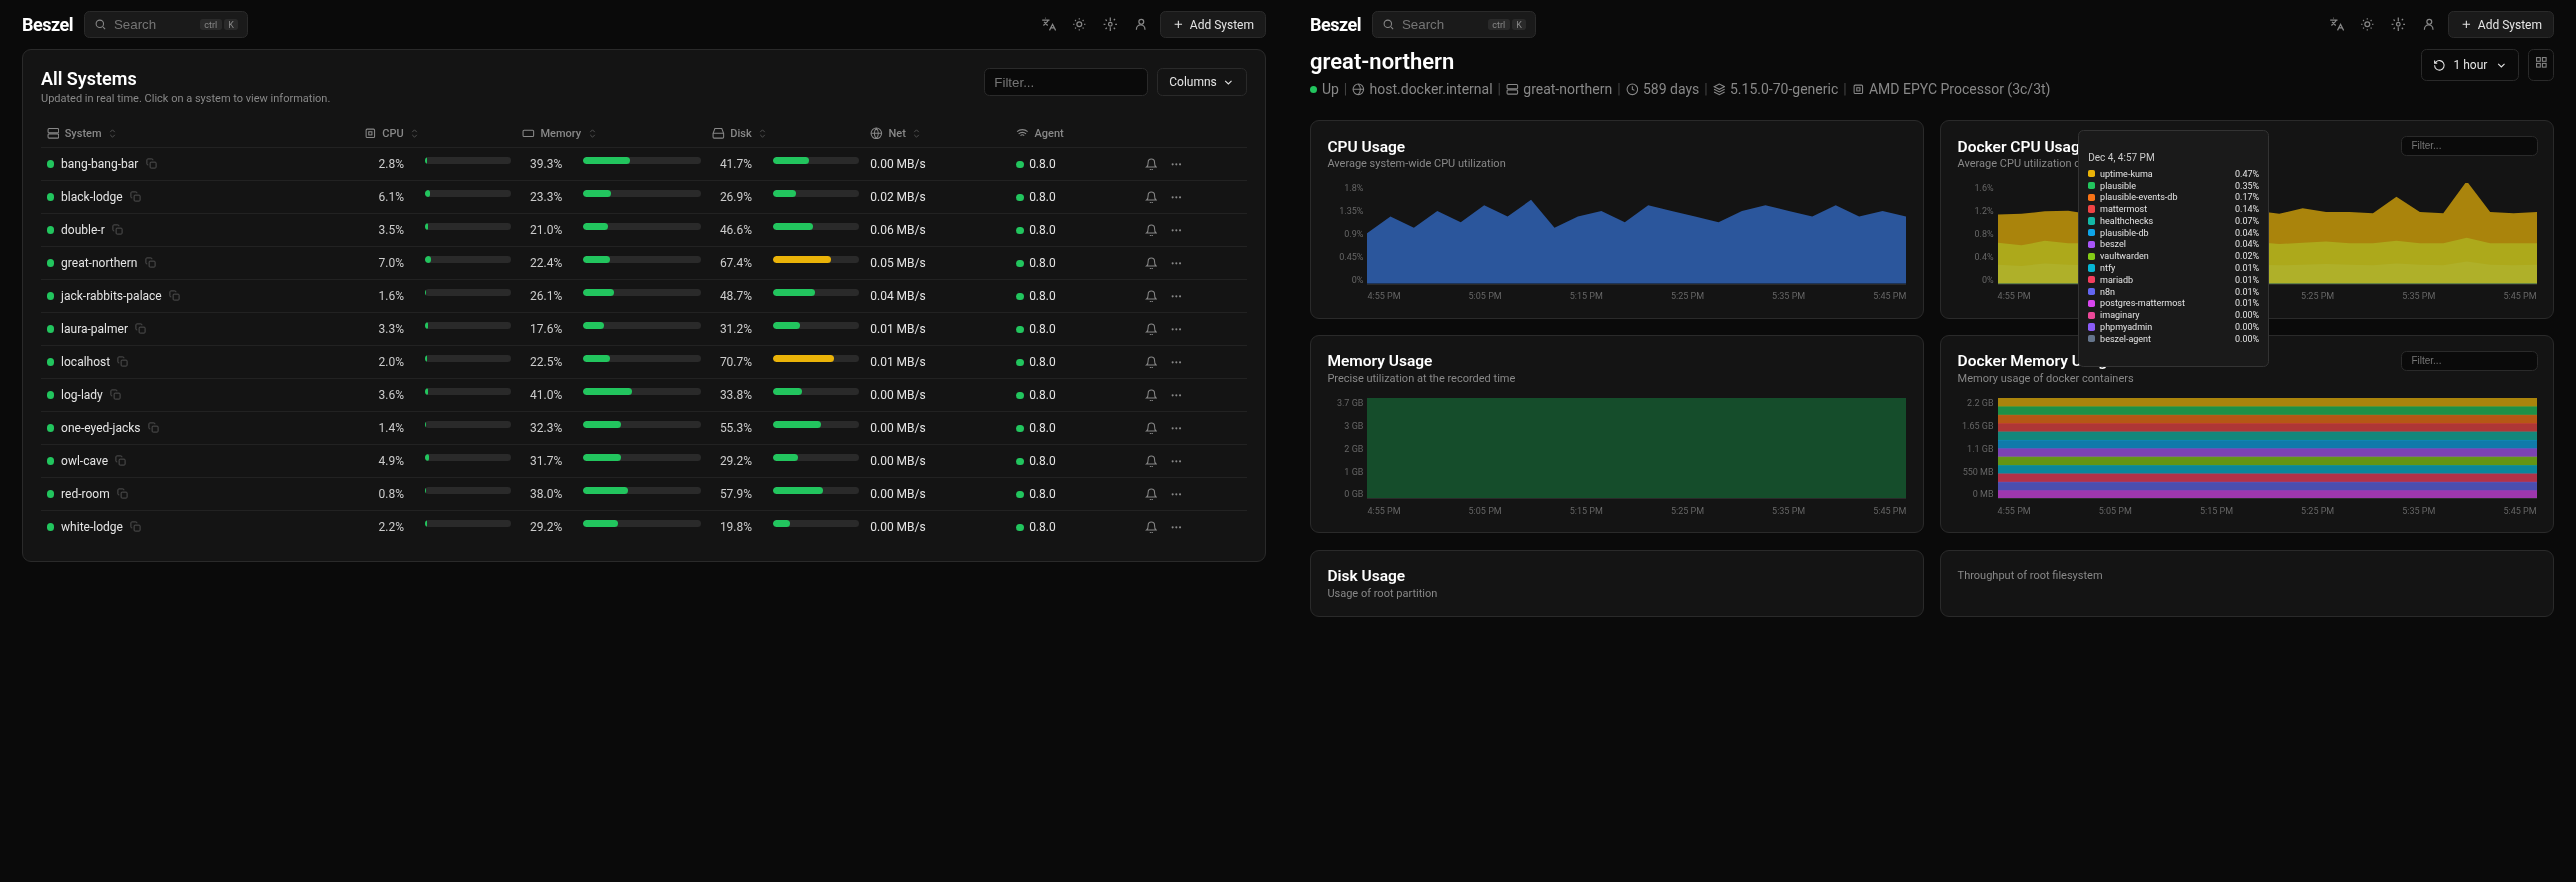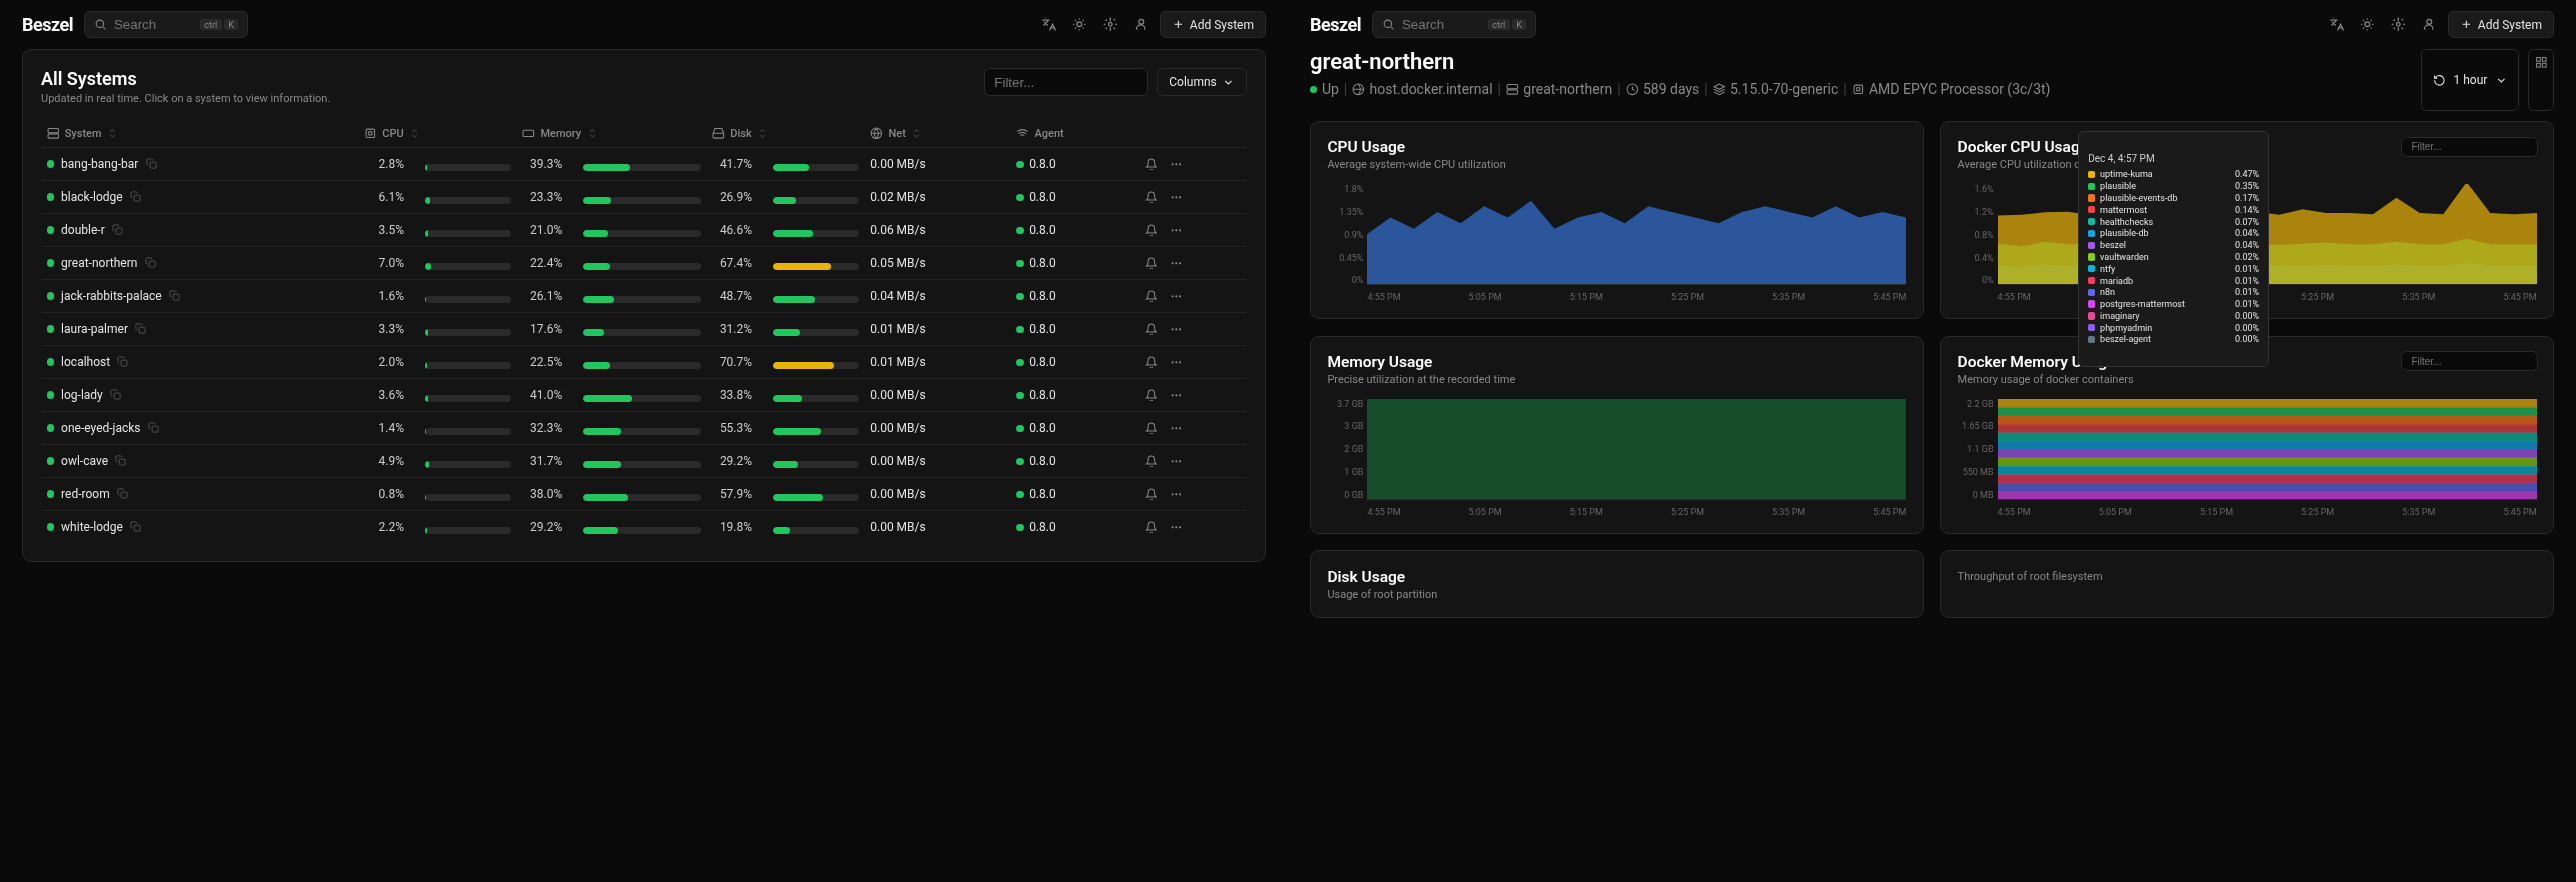--- a/index.html
+++ b/index.html
@@ -23,34 +23,34 @@
 .filter-input{background:#0a0a0a;border:0.9px solid #2a2a2a;border-radius:5.5px;padding:5.5px 9px;color:#888;width:164px}
 .columns-btn{display:flex;align-items:center;gap:5.5px;background:#141414;border:0.9px solid #2a2a2a;border-radius:5.5px;padding:5.5px 11px;color:#e5e5e5;cursor:pointer;margin-left:9px}
 table{width:100%;border-collapse:collapse}
 th{text-align:left;font-weight:500;color:#888;padding:7.3px 5.5px;font-size:11px}
 th .hcell{display:flex;align-items:center;gap:5.5px}
 .sort-icon{width:11px;height:11px;color:#555}
 td{padding:9px 5.5px;border-top:0.9px solid #222}
 .sys-cell{display:flex;align-items:center;gap:7.3px}
 .dot{width:7.3px;height:7.3px;border-radius:50%;background:#22c55e;flex-shrink:0}
 .copy-ic{width:11px;height:11px;color:#555;cursor:pointer}
-.metric{display:flex;align-items:flex-end;gap:21px}
+.metric{display:flex;align-items:flex-start;gap:21px}
 .pct{width:40px;text-align:right;color:#ccc}
 .bar{flex:1;height:7.3px;background:#2a2a2a;border-radius:3.6px;overflow:hidden;position:relative;max-width:146px}
 .bar-fill{height:100%;background:#22c55e;border-radius:3.6px}
 .bar-fill.warn{background:#eab308}
 .dotg{width:7.3px;height:7.3px;border-radius:50%;background:#22c55e;display:inline-block;margin-right:5.5px}
 .act-cell{display:flex;gap:12.7px;color:#888}
 .act-cell svg{width:12.7px;height:12.7px;cursor:pointer}
 
 .meta-row{display:flex;align-items:center;gap:5px;color:#888;font-size:14px;margin-top:7.3px;flex-wrap:wrap}
 .meta-item{display:flex;align-items:center;gap:4.6px}
 .sep{color:#444}
-.time-sel{display:flex;align-items:flex-end;gap:7.3px;border:0.9px solid #2a2a2a;border-radius:5.5px;padding:23px 11px;cursor:pointer}
-.grid2{display:grid;grid-template-columns:1fr 1fr;gap:16.4px;margin-top:10px}
+.time-sel{display:flex;align-items:flex-end;gap:7.3px;border:0.9px solid #2a2a2a;border-radius:5.5px;padding:8px 11px;cursor:pointer}
+.grid2{display:grid;grid-template-columns:1fr 1fr;gap:16.4px;margin-top:23px}
 .card{background:#141414;border:0.9px solid #2a2a2a;border-radius:9px;padding:16.4px;position:relative}
 .card-title{font-size:15.5px;font-weight:600;color:#fff}
 .card-sub{font-size:11px;color:#888;margin-top:1.8px}
 .chart{height:118px;margin-top:12.7px;position:relative}
 .yaxis{position:absolute;left:0;top:0;bottom:16.4px;width:36px;display:flex;flex-direction:column;justify-content:space-between;text-align:right;font-size:9px;color:#666}
 .plot{position:absolute;left:40px;right:0;top:0;bottom:16.4px;border-bottom:0.9px solid #2a2a2a}
 .xaxis{position:absolute;left:40px;right:0;bottom:0;display:flex;justify-content:space-between;font-size:9px;color:#666}
 .filter-sm{position:absolute;top:14.6px;right:14.6px;background:#0a0a0a;border:0.9px solid #2a2a2a;border-radius:5.5px;padding:3.6px 9px;font-size:10px;color:#666;width:137px}
 .area-blue{fill:#3b82f6;opacity:0.6}
 .area-green{fill:#166534;opacity:0.7}

